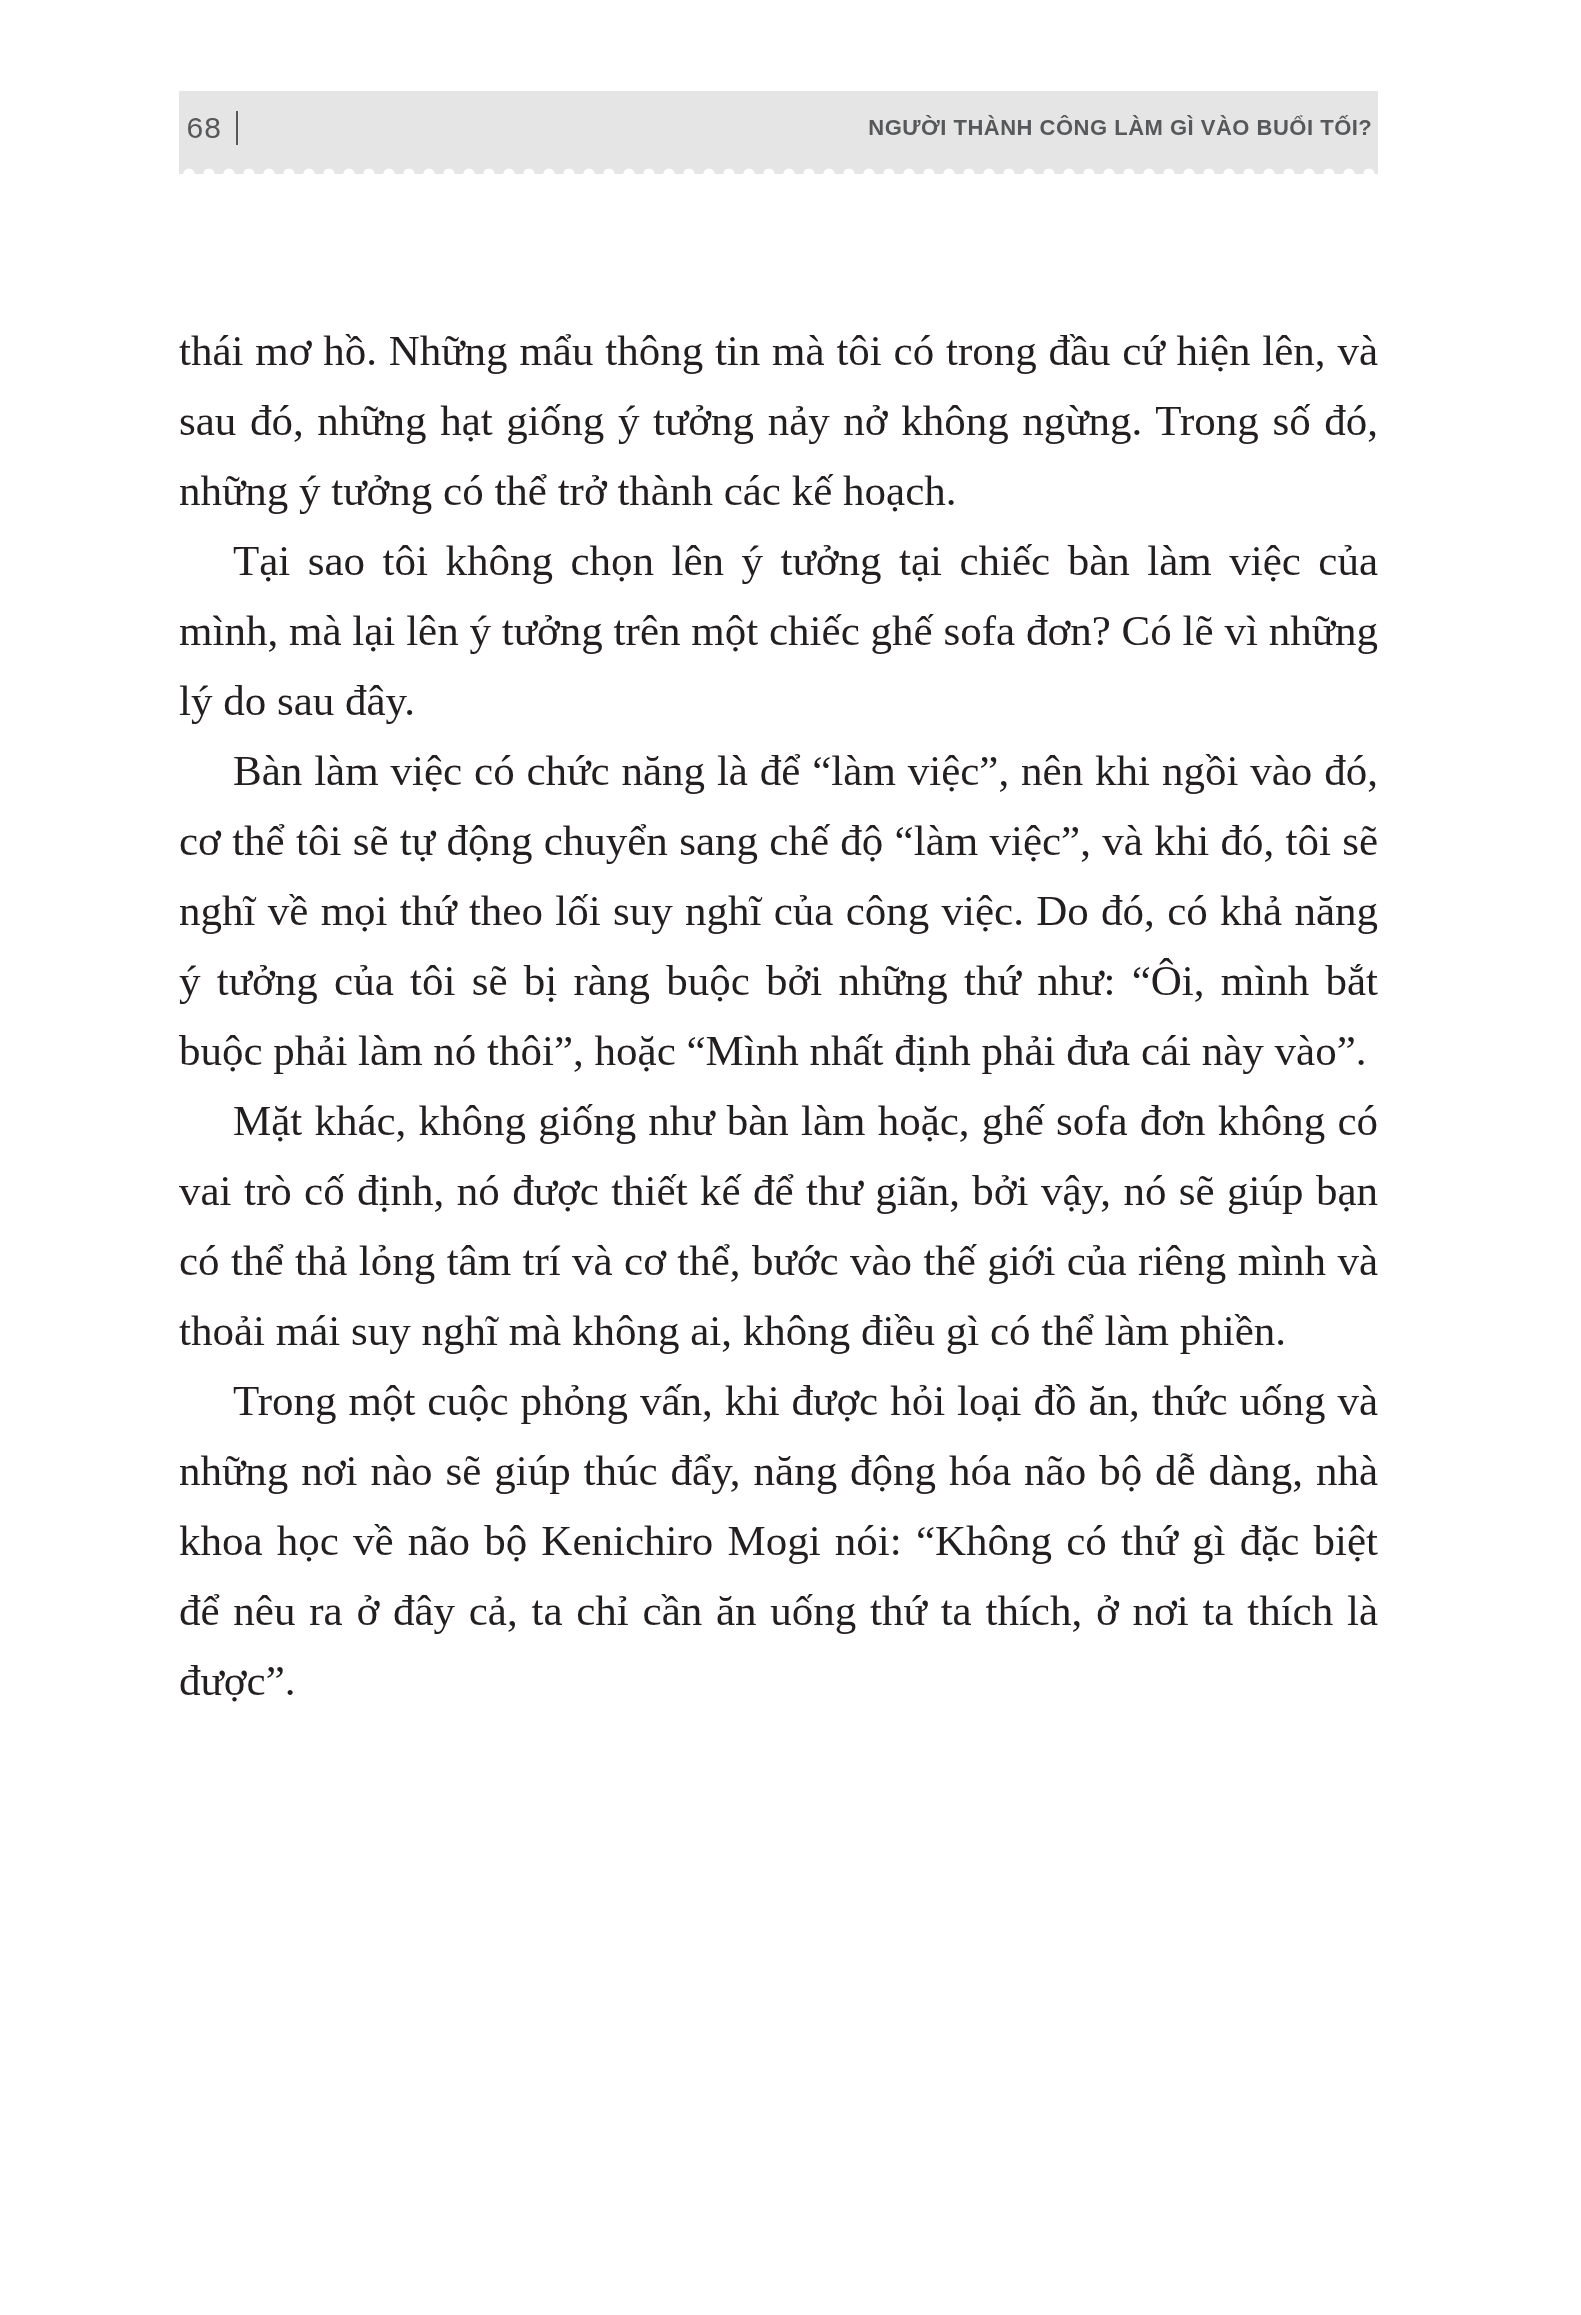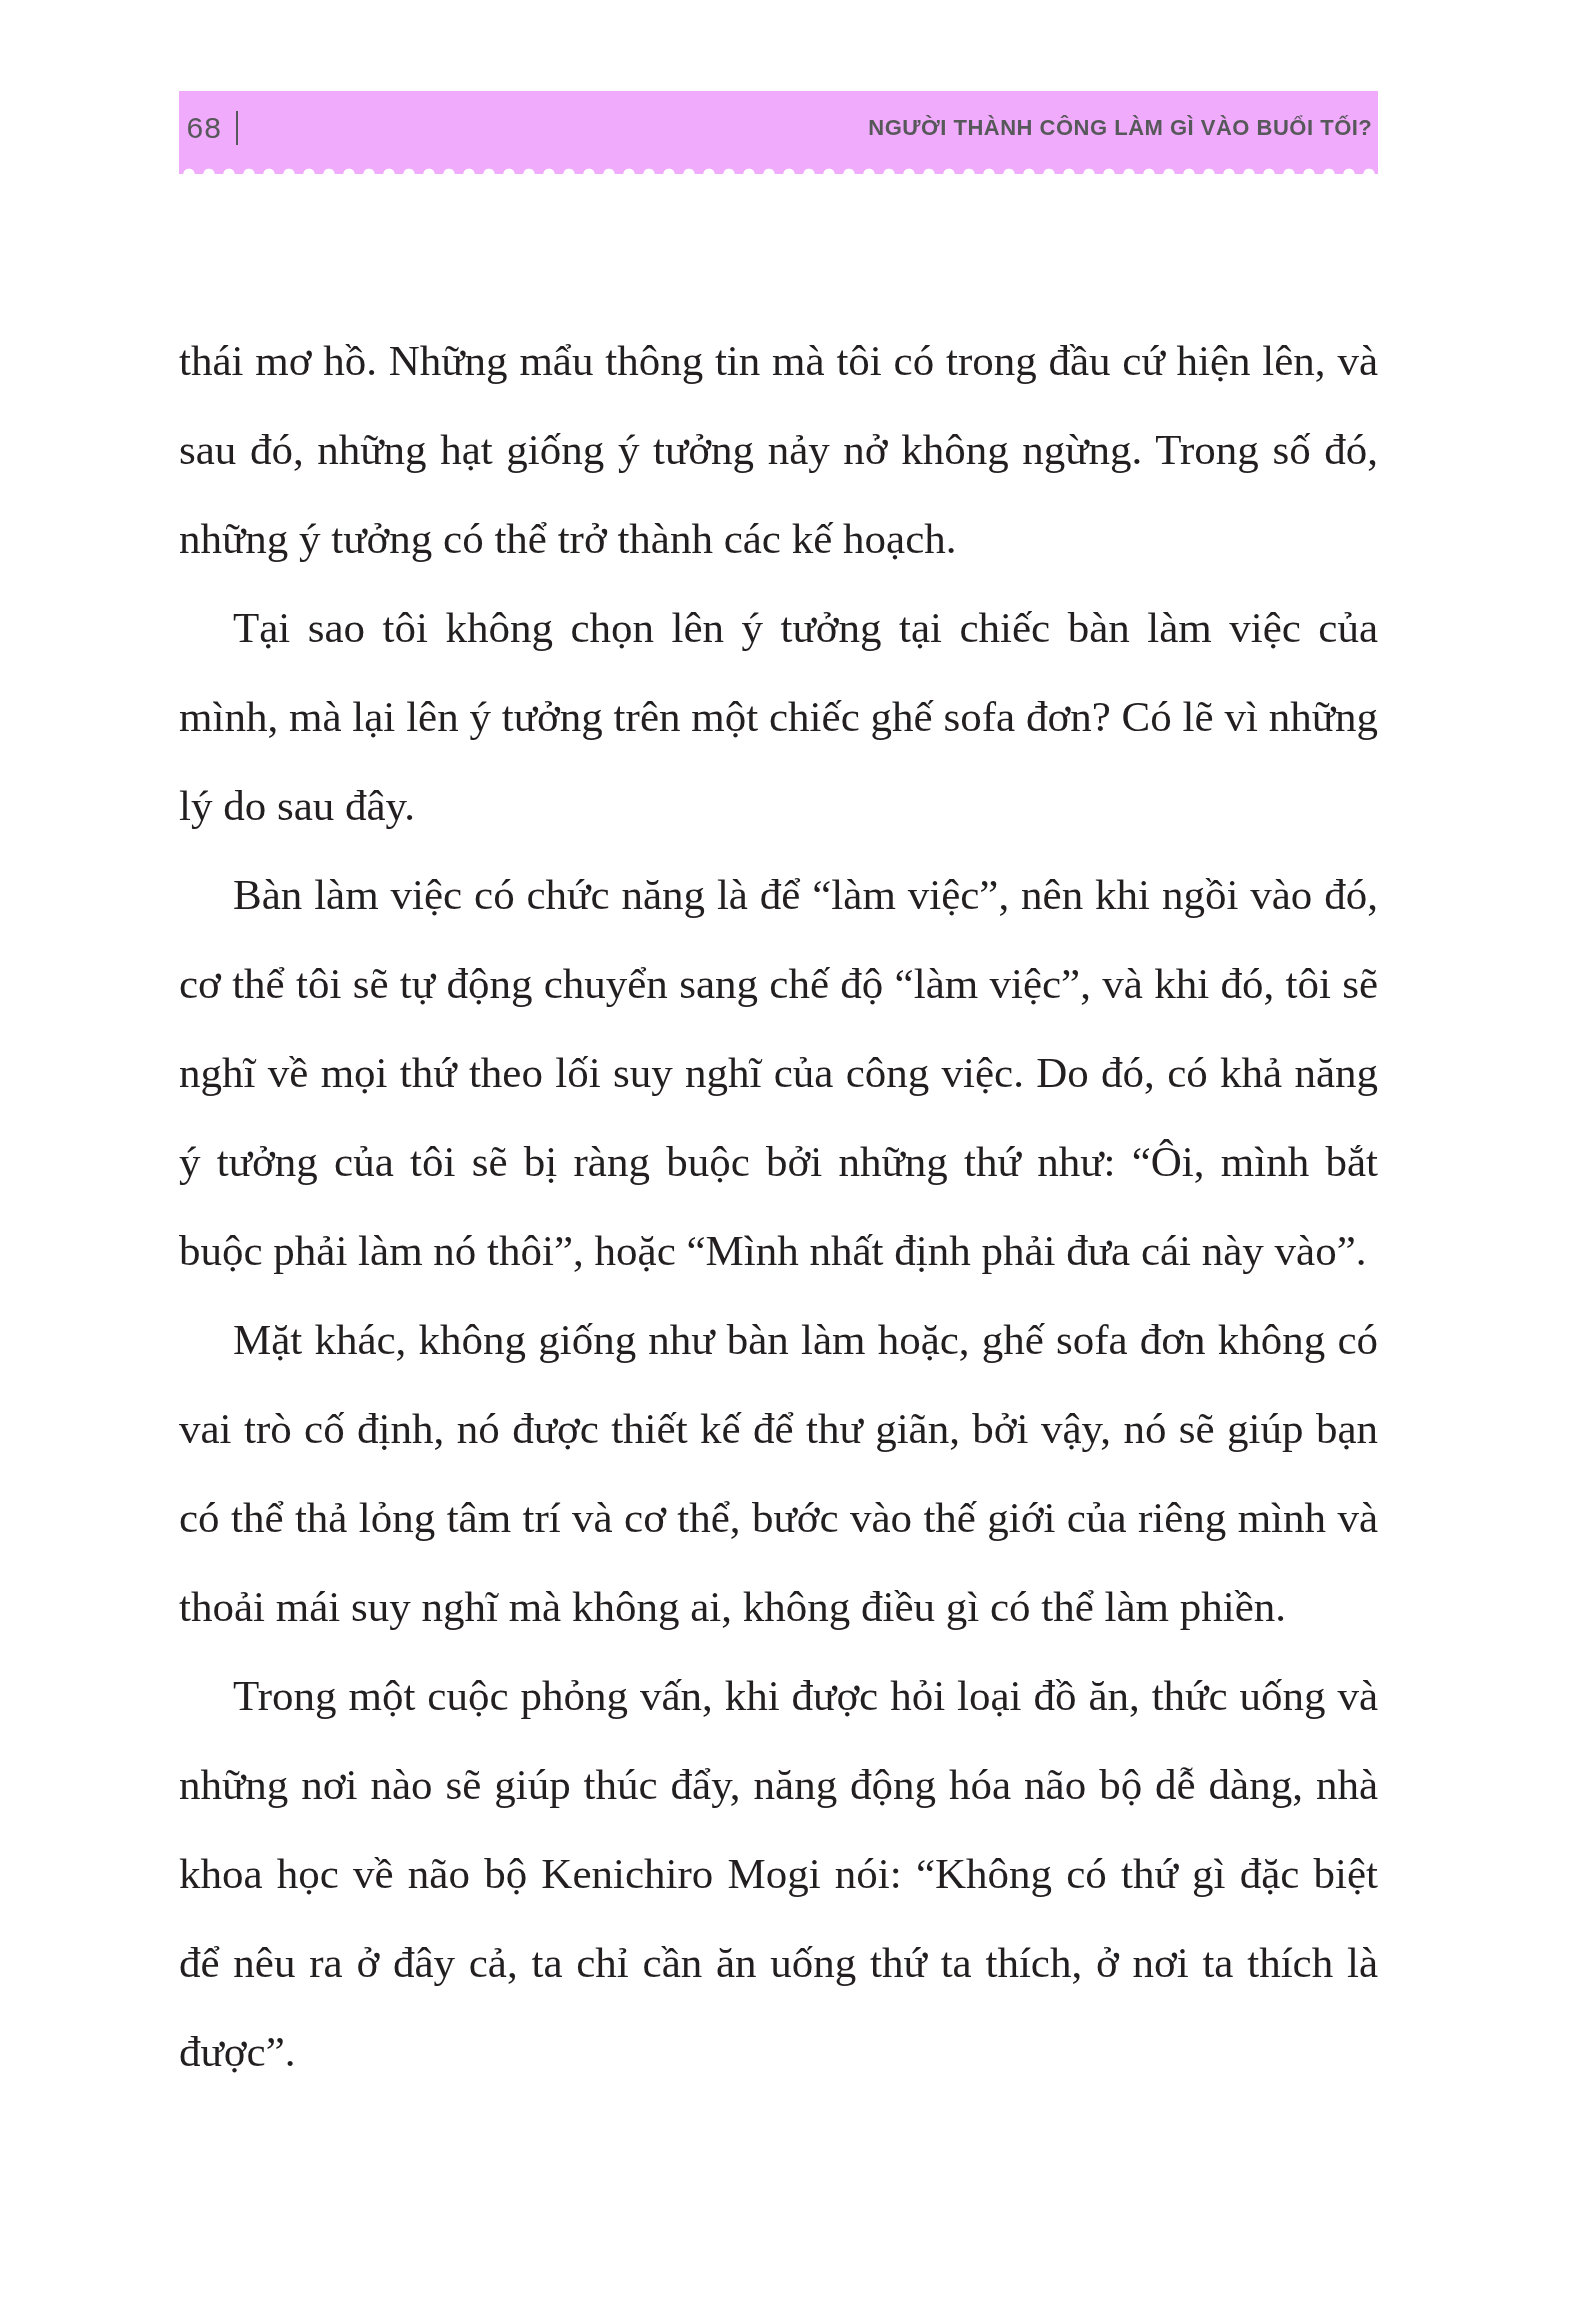--- a/index.html
+++ b/index.html
@@ -15,21 +15,21 @@
     overflow: hidden;
     font-family: "Liberation Serif", "DejaVu Serif", serif;
   }
   
   .running-header {
     position: absolute;
     left: 179px;
     top: 91px;
     width: 1199px;
     height: 83px;
-    background: #f0abfc;
+    background: #e5e5e5;
     box-sizing: border-box;
     display: flex;
     align-items: center;
     justify-content: space-between;
     padding: 0 5.7px 9.6px 7.6px;
     font-family: "Liberation Sans", "DejaVu Sans", sans-serif;
     color: #57585a;
   }
   .running-header::after {
     content: "";
@@ -66,21 +66,21 @@
     white-space: nowrap;
   }
   
   .body-text {
     position: absolute;
     left: 179px;
     top: 316px;
     width: 1199px;
     color: #231f20;
     font-size: 43px;
-    line-height: 89px;
+    line-height: 70px;
     text-align: justify;
     text-justify: inter-word;
   }
   .body-text p {
     margin: 0;
     padding: 0;
     text-indent: 54px;
   }
   .body-text p.no-indent {
     text-indent: 0;

